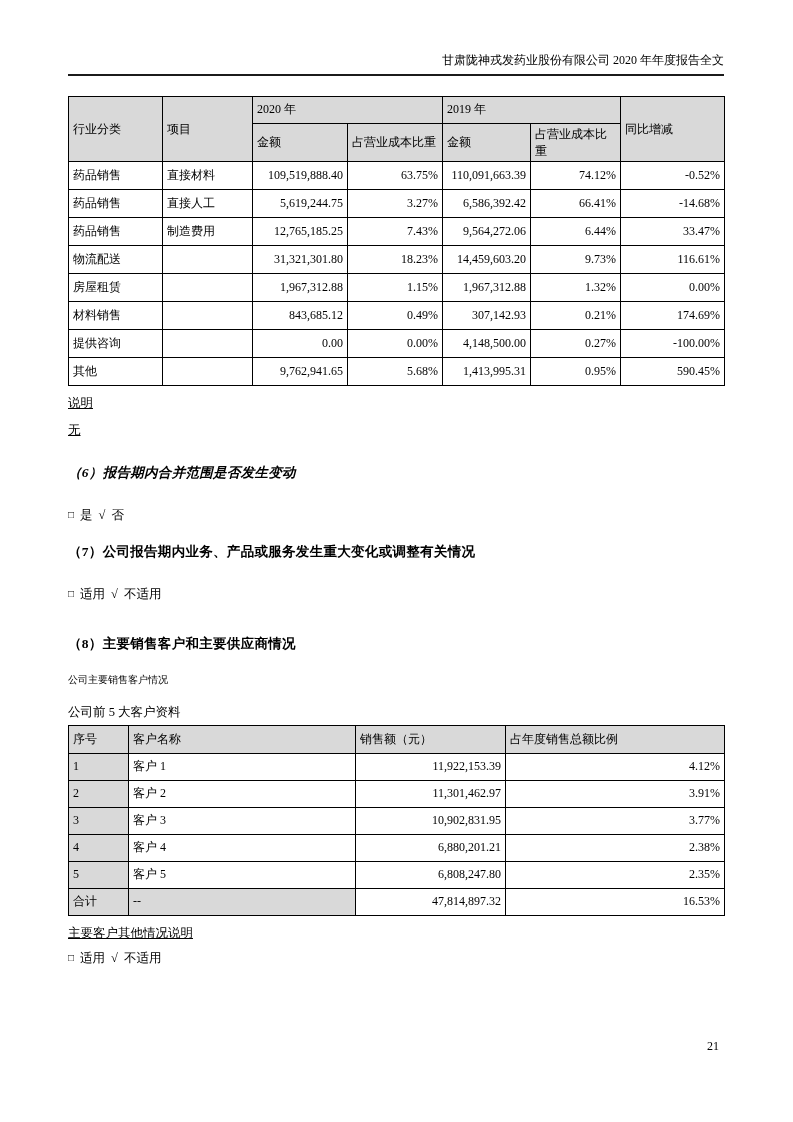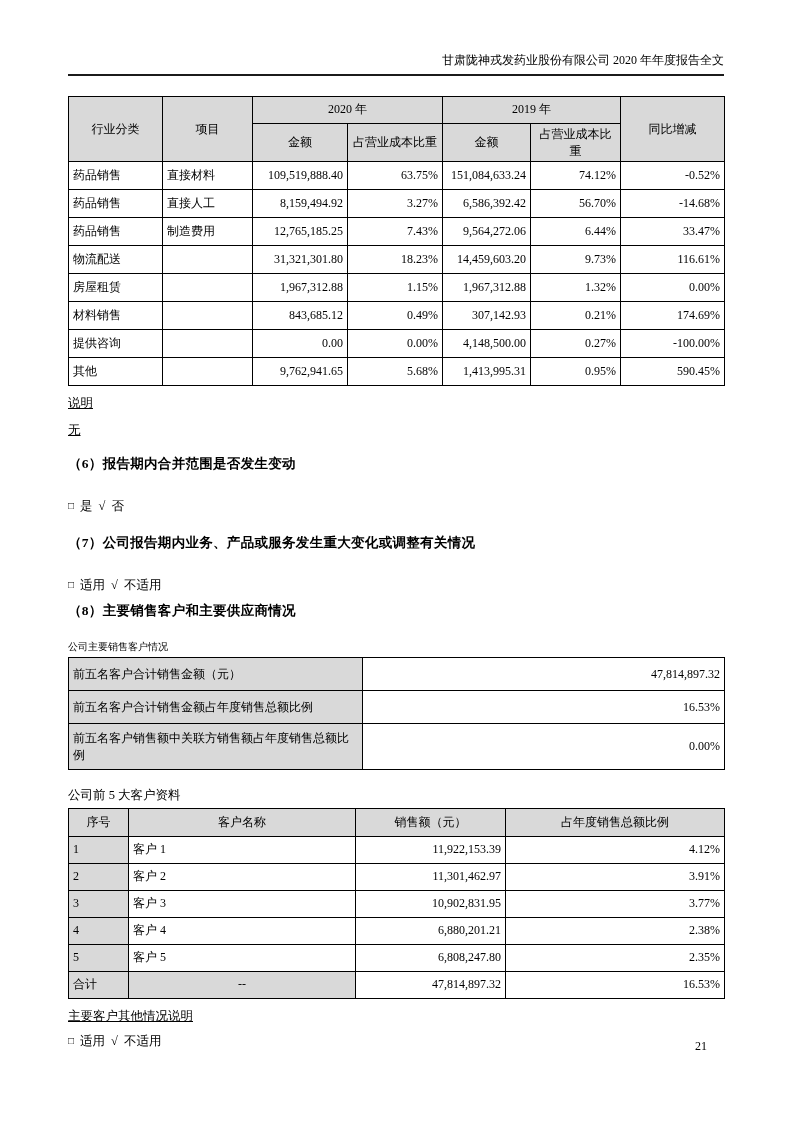--- a/index.html
+++ b/index.html
@@ -16,40 +16,40 @@
   }
   table.t{
     border-collapse:collapse;width:100%;table-layout:fixed;
     border:1.5px solid #000;
   }
   table.t td,table.t th{
     border:1px solid #000;padding:2px 4px;font-size:12px;font-weight:normal;
     overflow:hidden;vertical-align:middle;word-break:break-all;
   }
   .gray{background:#D9D9D9;}
-  .c{text-align:center}.r{text-align:right}.l{text-align:left}
+  .c{text-align:left}.r{text-align:right}.l{text-align:left}
   .t1{margin-top:20px;}
   .t1 thead td{height:22px;}
   .t1 tbody td{height:23px;}
   .t2 td{height:28px;}
   .t2 .wrap2{height:41px;}
   .t3 thead td{height:23px;}
   .t3 tbody td{height:22px;}
   .note-line{margin-top:9px;font-size:12.5px;text-decoration:underline;}
   .heading{font-weight:bold;font-size:13.5px;margin-top:20px;letter-spacing:0.3px;}
-  .h6{margin-top:16px;}
+  .h6{margin-top:25px;font-style:italic;}
   .h7{margin-top:18px;}
-  .h8{margin-top:8px;}
+  .h8{margin-top:32px;}
   .choice{margin-top:24px;font-size:12.5px;}
   .choice span{margin-right:6px;}
   .choice .box{font-size:10px;position:relative;top:-1px;}
   .caption{margin-top:19px;font-size:10px;}
   .caption2{margin-top:17px;font-size:12.5px;}
   .tbl-gap{margin-top:3px;}
-  .page-number{position:absolute;top:1038px;right:86px;font-size:12px;}
+  .page-number{position:absolute;top:1038px;right:74px;font-size:12px;}
 </style>
 </head>
 <body>
 
 <div class="page">
 
   <div class="doc-header">
     <span>甘肃陇神戎发药业股份有限公司 2020 年年度报告全文</span>
   </div>
 
@@ -77,31 +77,31 @@
         <td class="gray c">金额</td>
         <td class="gray c">占营业成本比重</td>
       </tr>
     </thead>
     <tbody>
       <tr>
         <td class="l">药品销售</td>
         <td class="l">直接材料</td>
         <td class="r">109,519,888.40</td>
         <td class="r">63.75%</td>
-        <td class="r">151,084,633.24</td>
+        <td class="r">110,091,663.39</td>
         <td class="r">74.12%</td>
         <td class="r">-0.52%</td>
       </tr>
       <tr>
         <td class="l">药品销售</td>
         <td class="l">直接人工</td>
-        <td class="r">8,159,494.92</td>
+        <td class="r">5,619,244.75</td>
         <td class="r">3.27%</td>
         <td class="r">6,586,392.42</td>
-        <td class="r">56.70%</td>
+        <td class="r">66.41%</td>
         <td class="r">-14.68%</td>
       </tr>
       <tr>
         <td class="l">药品销售</td>
         <td class="l">制造费用</td>
         <td class="r">12,765,185.25</td>
         <td class="r">7.43%</td>
         <td class="r">9,564,272.06</td>
         <td class="r">6.44%</td>
         <td class="r">33.47%</td>
@@ -164,40 +164,20 @@
 
   <div class="heading h7">（7）公司报告期内业务、产品或服务发生重大变化或调整有关情况</div>
   <div class="choice">
     <span class="box">□</span><span>适用</span><span>√</span><span>不适用</span>
   </div>
 
   <div class="heading h8">（8）主要销售客户和主要供应商情况</div>
 
   <div class="caption">公司主要销售客户情况</div>
 
-  <table class="t t2 tbl-gap">
-    <colgroup>
-        <col style="width:294px">
-        <col style="width:362px">
-      </colgroup>
-    <tbody>
-      <tr>
-        <td class="gray l">前五名客户合计销售金额（元）</td>
-        <td class="r">47,814,897.32</td>
-      </tr>
-      <tr>
-        <td class="gray l">前五名客户合计销售金额占年度销售总额比例</td>
-        <td class="r">16.53%</td>
-      </tr>
-      <tr>
-        <td class="gray l wrap2">前五名客户销售额中关联方销售额占年度销售总额比例</td>
-        <td class="r">0.00%</td>
-      </tr>
-    </tbody>
-  </table>
 
   <div class="caption2">公司前 5 大客户资料</div>
 
   <table class="t t3 tbl-gap">
     <colgroup>
       <col style="width:60px">
         <col style="width:227px">
         <col style="width:150px">
         <col style="width:219px">
     </colgroup>

